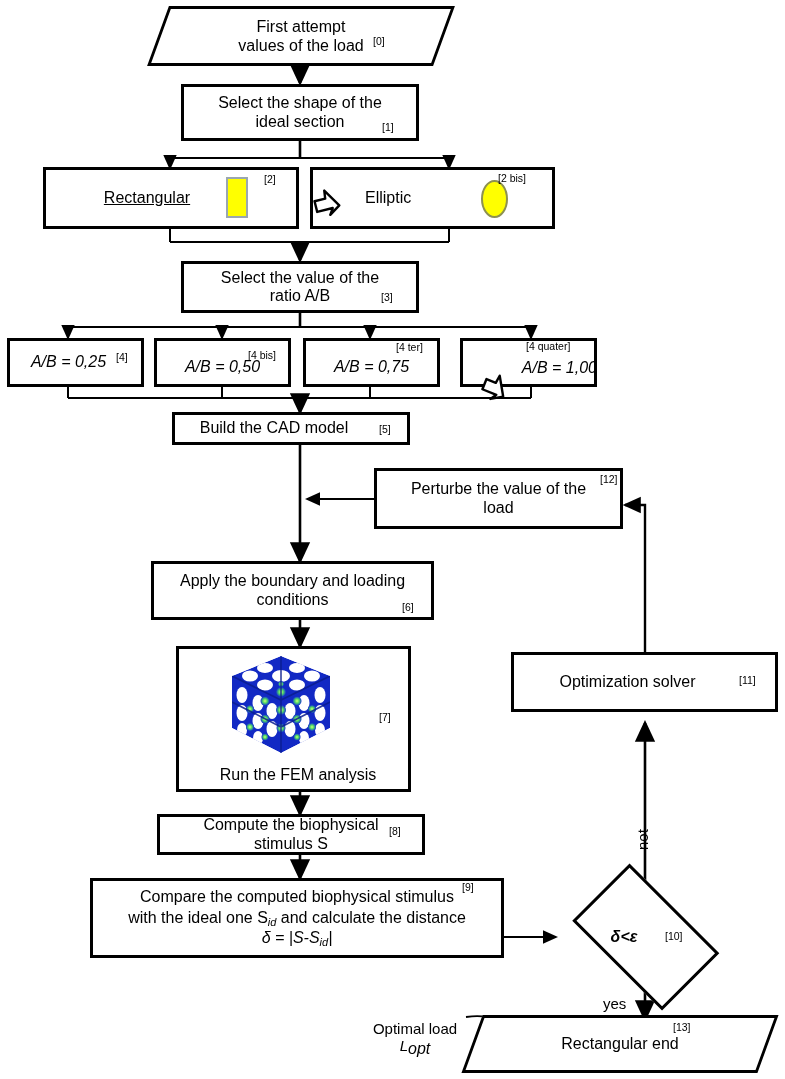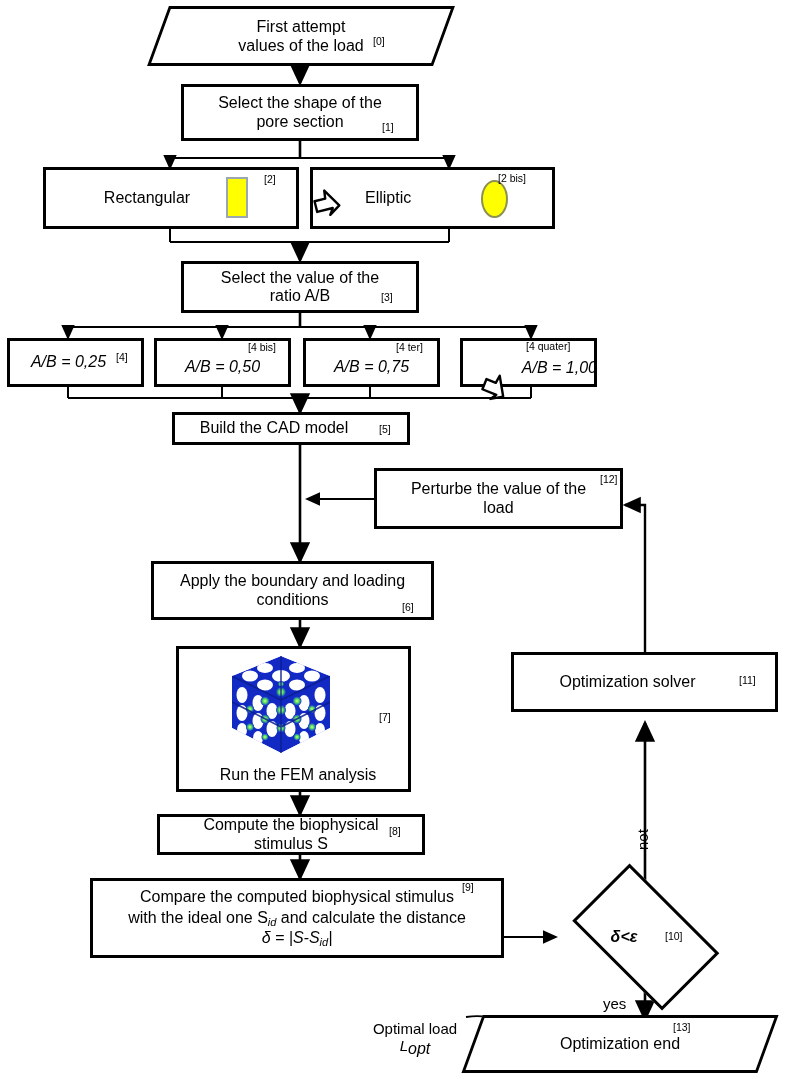--- a/index.html
+++ b/index.html
@@ -113,26 +113,26 @@
         <span>First attempt</span><br>
         <span>values of the load</span>
       </span>
     </div>
   </div>
   <div class="tag" style="left:373px;top:36px;">[0]</div>
 
   <div class="node" style="left:181px;top:84px;width:238px;height:57px;">
     <span class="txt">
       <span>Select the shape of the</span><br>
-      <span>pore section</span>
+      <span>ideal section</span>
     </span>
   </div>
   <div class="tag" style="left:382px;top:122px;">[1]</div>
 
-  <div class="node" style="left:43px;top:167px;width:256px;height:62px;">
+  <div class="node" style="left:43px;top:167px;width:256px;height:62px;text-decoration:underline;">
     <span class="txt" style="margin-right:48px;">Rectangular</span>
   </div>
   <div class="swatch rectswatch" style="left:226px;top:177px;width:18px;height:37px;"></div>
   <div class="tag" style="left:264px;top:174px;">[2]</div>
 
   <div class="node" style="left:310px;top:167px;width:245px;height:62px;"></div>
   <div class="hl" style="left:321px;top:178px;width:150px;height:36px;"></div>
   <div style="position:absolute;left:310px;top:167px;width:245px;height:62px;z-index:5;
               display:flex;align-items:center;pointer-events:none;">
     <span style="margin-left:55px;font-size:16px;">Elliptic</span>
@@ -153,21 +153,21 @@
   <div class="tag" style="left:381px;top:292px;">[3]</div>
 
   <div class="node" style="left:7px;top:338px;width:137px;height:49px;">
     <span class="txt it" style="margin-right:14px;">A/B = 0,25</span>
   </div>
   <div class="tag" style="left:116px;top:352px;">[4]</div>
 
   <div class="node" style="left:154px;top:338px;width:137px;height:49px;">
     <span class="txt it" style="margin-top:10px;">A/B = 0,50</span>
   </div>
-  <div class="tag" style="left:248px;top:342px;">[4 bis]</div>
+  <div class="tag" style="left:248px;top:350px;">[4 bis]</div>
 
   <div class="node" style="left:303px;top:338px;width:137px;height:49px;">
     <span class="txt it" style="margin-top:10px;">A/B = 0,75</span>
   </div>
   <div class="tag" style="left:396px;top:342px;">[4 ter]</div>
 
   <div class="node" style="left:460px;top:338px;width:137px;height:49px;"></div>
   <div class="hl" style="left:467px;top:345px;width:122px;height:35px;"></div>
   <div style="position:absolute;left:460px;top:338px;width:137px;height:49px;z-index:5;
               display:flex;align-items:center;justify-content:flex-end;pointer-events:none;">
@@ -302,21 +302,21 @@
     <span class="txt" style="margin-right:34px;">Optimization solver</span>
   </div>
   <div class="tag" style="left:739px;top:675px;">[11]</div>
 
   <div class="vnot" style="left:634px;top:850px;">not</div>
   <div class="lbl" style="left:603px;top:995px;">yes</div>
 
   <div class="para" style="left:472px;top:1015px;width:296px;height:58px;">
     <div class="skew"></div>
     <div class="ptxt">
-      <span>Optimization end</span>
+      <span>Rectangular end</span>
     </div>
   </div>
   <div class="tag" style="left:673px;top:1022px;">[13]</div>
 
   <div class="lbl" style="left:360px;top:1020px;text-align:center;width:110px;">
     <span>Optimal load</span><br>
     <span class="it">
       <span>L</span><i style="font-size:16px;position:relative;top:3px;">opt</i>
     </span>
   </div>

